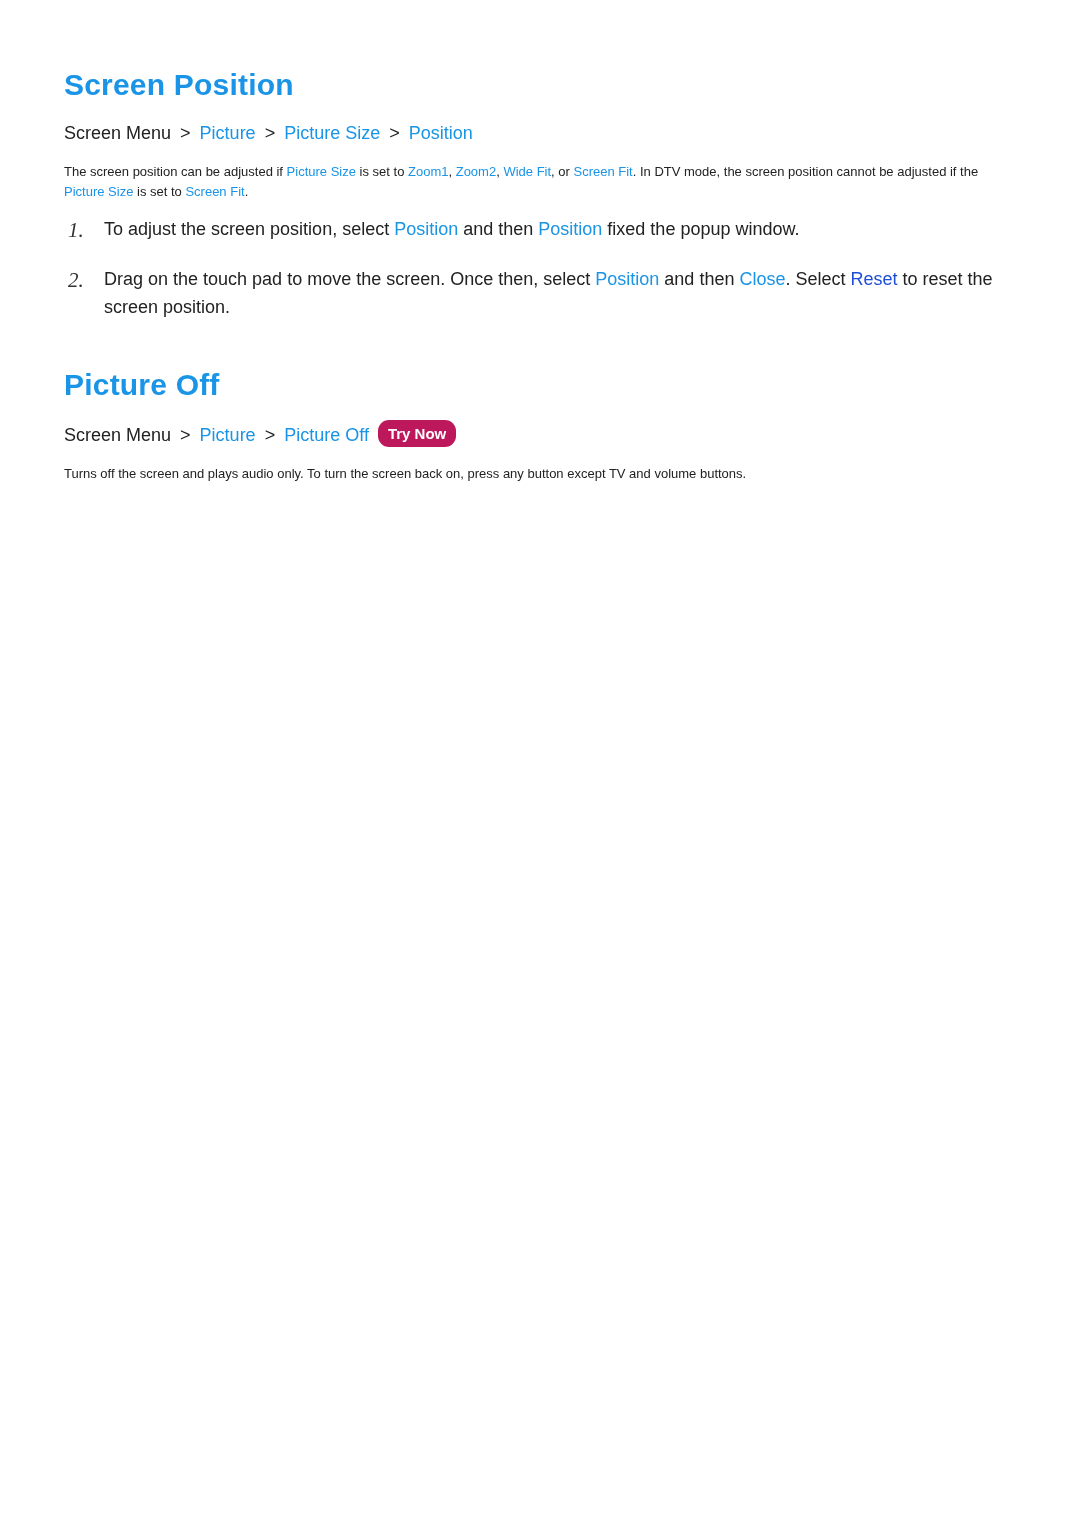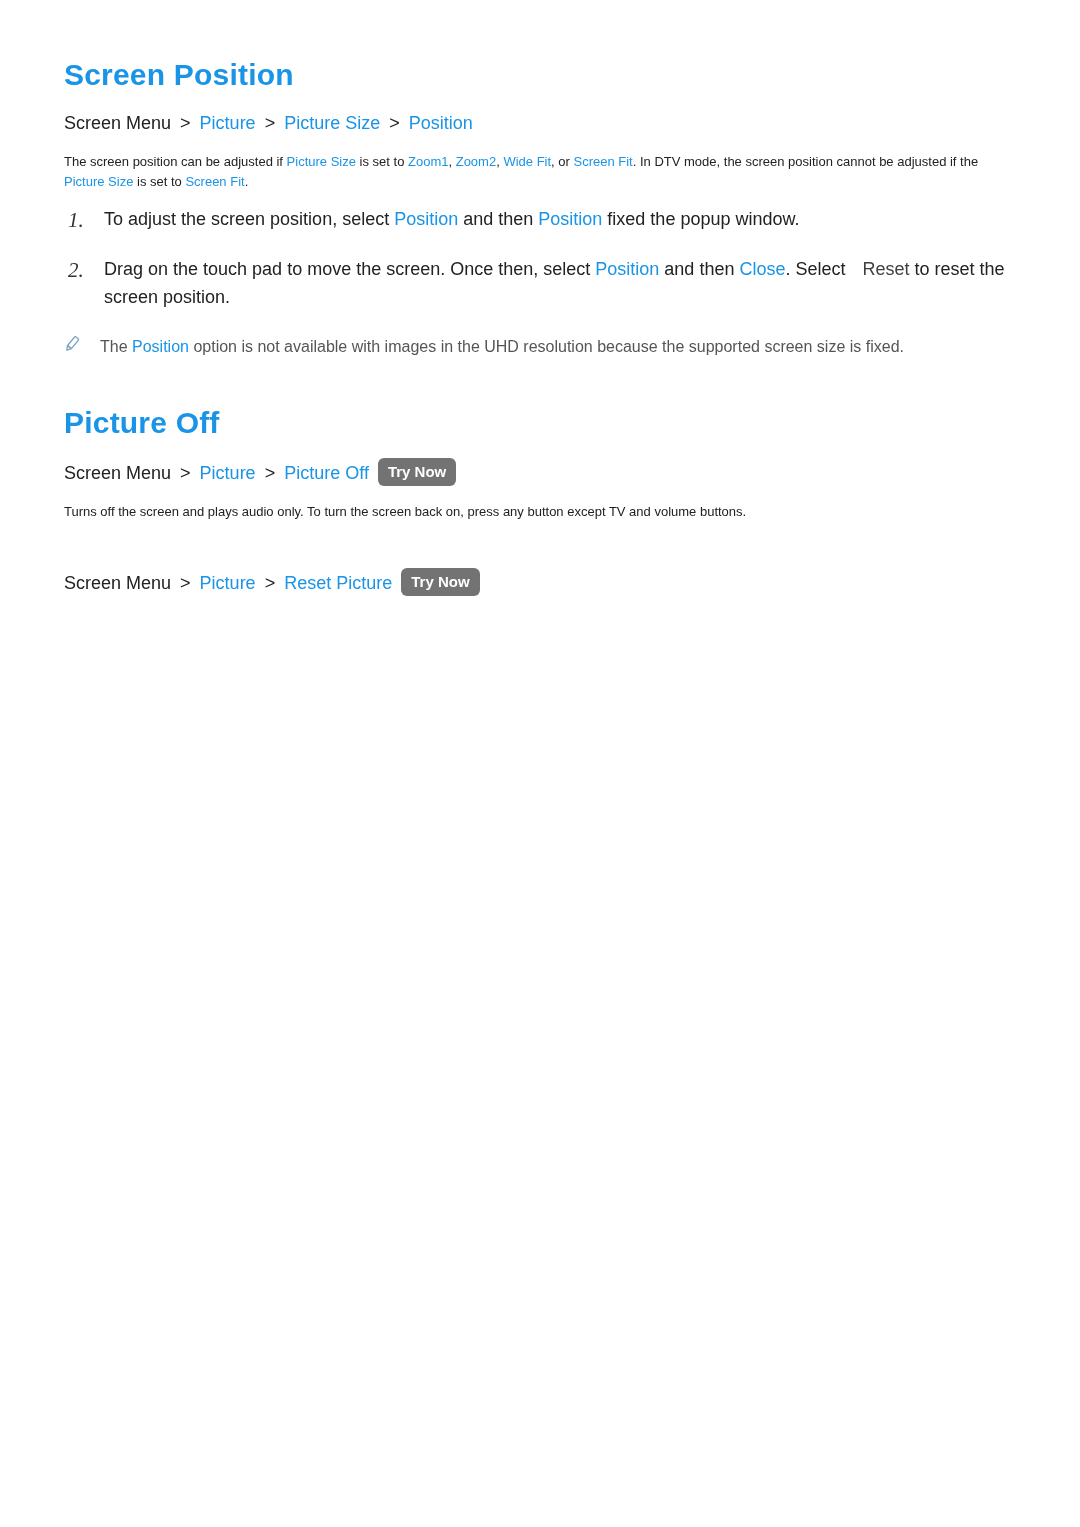--- a/index.html
+++ b/index.html
@@ -19,30 +19,30 @@
     margin: 0 0 18px 0;
     letter-spacing: 0.2px;
   }
   .section { margin-bottom: 46px; }
   .breadcrumb {
     font-size: 18px;
     margin-bottom: 14px;
     line-height: 1.55;
   }
   .sep { color: #222; display: inline-block; margin: 0 4px; }
-  .link { color: #1994e6; }
-  .accent { color: #404040; margin-left: 12px; }
+  .link { color: #1994e6; margin-top: 10px; }
+  .accent { color: #1d4ed8; }
   .try-now {
     display: inline-block;
-    background: #737373;
+    background: #be185d;
     color: #fff;
     font-size: 15px;
     font-weight: 600;
     padding: 2px 10px 2px 10px;
-    border-radius: 6px;
+    border-radius: 11px;
     vertical-align: 2px;
     margin-left: 4px;
   }
   .body-text {
     font-size: 13px;
     line-height: 1.55;
     margin-bottom: 14px;
   }
   ol.steps {
     list-style: none;
@@ -106,56 +106,35 @@
       <li>
         <span class="num">1.</span>
         <span>To adjust the screen position, select </span><span class="link">Position</span><span> and then </span><span class="link">Position</span><span> fixed the popup window.</span>
       </li>
       <li>
         <span class="num">2.</span>
         <span>Drag on the touch pad to move the screen. Once then, select </span><span class="link">Position</span><span> and then </span><span class="link">Close</span><span>. Select </span><span class="accent">Reset</span><span> to reset the screen position.</span>
       </li>
     </ol>
 
-    <div class="note-row">
-      <div class="note-icon">
-        <svg width="16" height="18" viewBox="0 0 16 18">
-          <g transform="rotate(40 8 9)">
-            <rect x="5.5" y="1" width="5" height="12" rx="1.3" fill="none" stroke="#7aa4c7" stroke-width="1.3"></rect>
-            <path d="M5.5 13 L8 17 L10.5 13 Z" fill="none" stroke="#7aa4c7" stroke-width="1.3"></path>
-          </g>
-        </svg>
-      </div>
-      <div class="note-text">
-        <span>The </span><span class="link">Position</span><span> option is not available with images in the UHD resolution because the supported screen size is fixed.</span>
-      </div>
-    </div>
   </div>
 
   <div class="section">
     <h2 class="link">Picture Off</h2>
 
     <div class="breadcrumb">
       <span>Screen Menu</span>
       <span class="sep">&gt;</span>
       <span class="link">Picture</span>
       <span class="sep">&gt;</span>
       <span class="link">Picture Off</span>
       <span class="try-now">Try Now</span>
     </div>
 
     <div class="body-text">Turns off the screen and plays audio only. To turn the screen back on, press any button except TV and volume buttons.</div>
   </div>
 
   <div class="section">
 
-    <div class="breadcrumb">
-      <span>Screen Menu</span>
-      <span class="sep">&gt;</span>
-      <span class="link">Picture</span>
-      <span class="sep">&gt;</span>
-      <span class="link">Reset Picture</span>
-      <span class="try-now">Try Now</span>
-    </div>
 
   </div>
 
 </div>
 
 </body></html>

